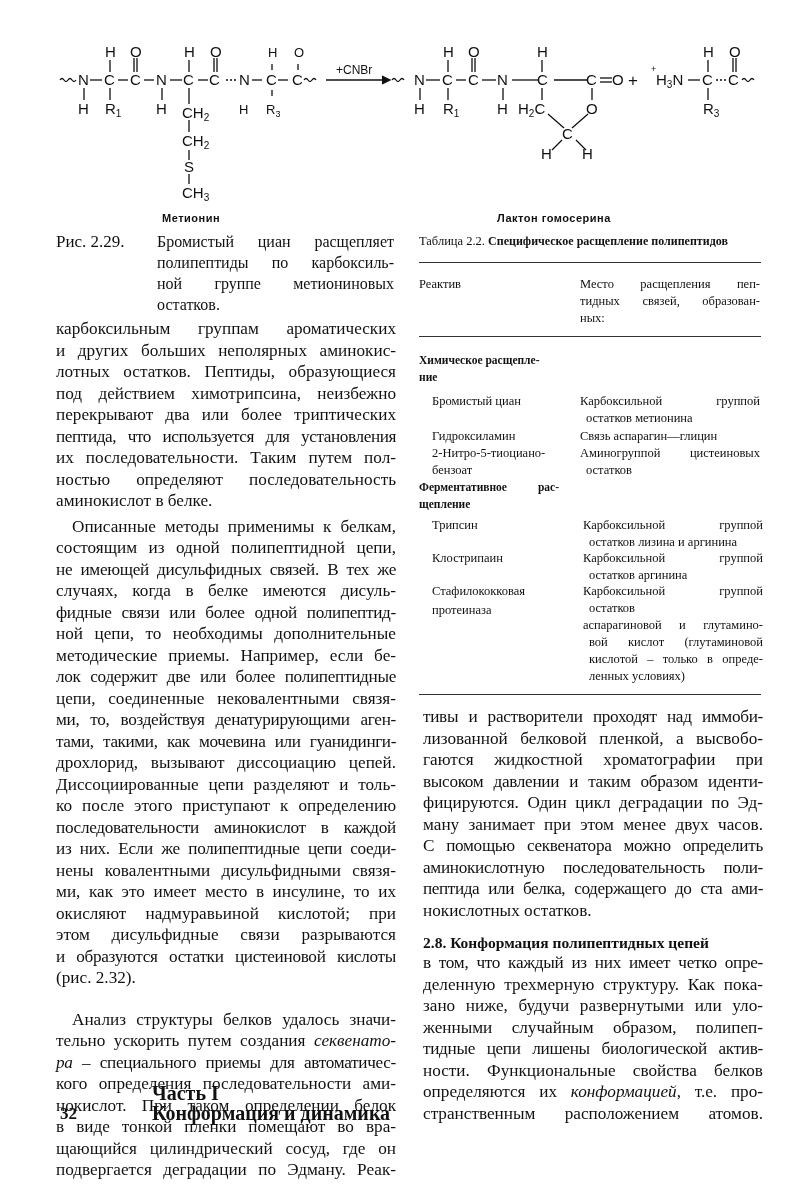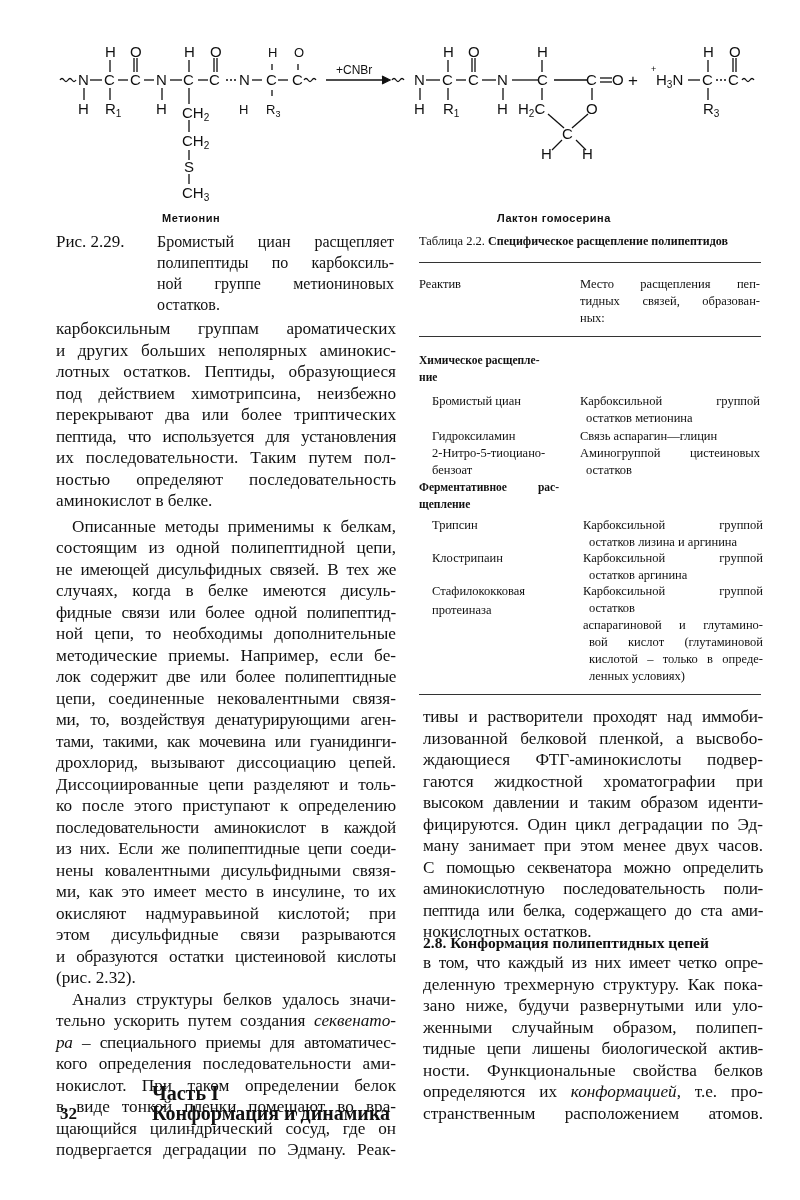--- a/index.html
+++ b/index.html
@@ -258,34 +258,33 @@
   <span class="line">Диссоциированные цепи разделяют и толь-</span>
   <span class="line">ко после этого приступают к определению</span>
   <span class="line" style="letter-spacing:-0.3px">последовательности аминокислот в каждой</span>
   <span class="line" style="letter-spacing:-0.3px">из них. Если же полипептидные цепи соеди-</span>
   <span class="line">нены ковалентными дисульфидными связя-</span>
   <span class="line">ми, как это имеет место в инсулине, то их</span>
   <span class="line">окисляют надмуравьиной кислотой; при</span>
   <span class="line">этом дисульфидные связи разрываются</span>
   <span class="line" style="letter-spacing:-0.3px">и образуются остатки цистеиновой кислоты</span>
   <span class="line last">(рис. 2.32).</span>
-  <span class="line indent" style="margin-top:0">Анализ структуры белков удалось значи-</span>
+  <span class="line indent" style="margin-top:20px">Анализ структуры белков удалось значи-</span>
   <span class="line"><span>тельно ускорить путем создания </span><i>секвенато-</i></span>
   <span class="line" style="letter-spacing:-0.3px"><i>ра</i><span> – специального приемы для автоматичес-</span></span>
   <span class="line">кого определения последовательности ами-</span>
   <span class="line">нокислот. При таком определении белок</span>
   <span class="line">в виде тонкой пленки помещают во вра-</span>
   <span class="line">щающийся цилиндрический сосуд, где он</span>
   <span class="line">подвергается деградации по Эдману. Реак-</span>
 </div>
 
 <div class="abs body-col" style="left:423px;top:706px;width:340px">
   <span class="line" style="letter-spacing:-0.3px">тивы и растворители проходят над иммоби-</span>
   <span class="line">лизованной белковой пленкой, а высвобо-</span>
-  <span class="line">ждающиеся ФТГ-аминокислоты подвер-</span>
   <span class="line">гаются жидкостной хроматографии при</span>
   <span class="line" style="letter-spacing:-0.3px">высоком давлении и таким образом иденти-</span>
   <span class="line">фицируются. Один цикл деградации по Эд-</span>
   <span class="line">ману занимает при этом менее двух часов.</span>
   <span class="line" style="letter-spacing:-0.3px">С помощью секвенатора можно определить</span>
   <span class="line" style="letter-spacing:-0.3px">аминокислотную последовательность поли-</span>
   <span class="line" style="letter-spacing:-0.4px">пептида или белка, содержащего до ста ами-</span>
   <span class="line last">нокислотных остатков.</span>
 </div>
 

